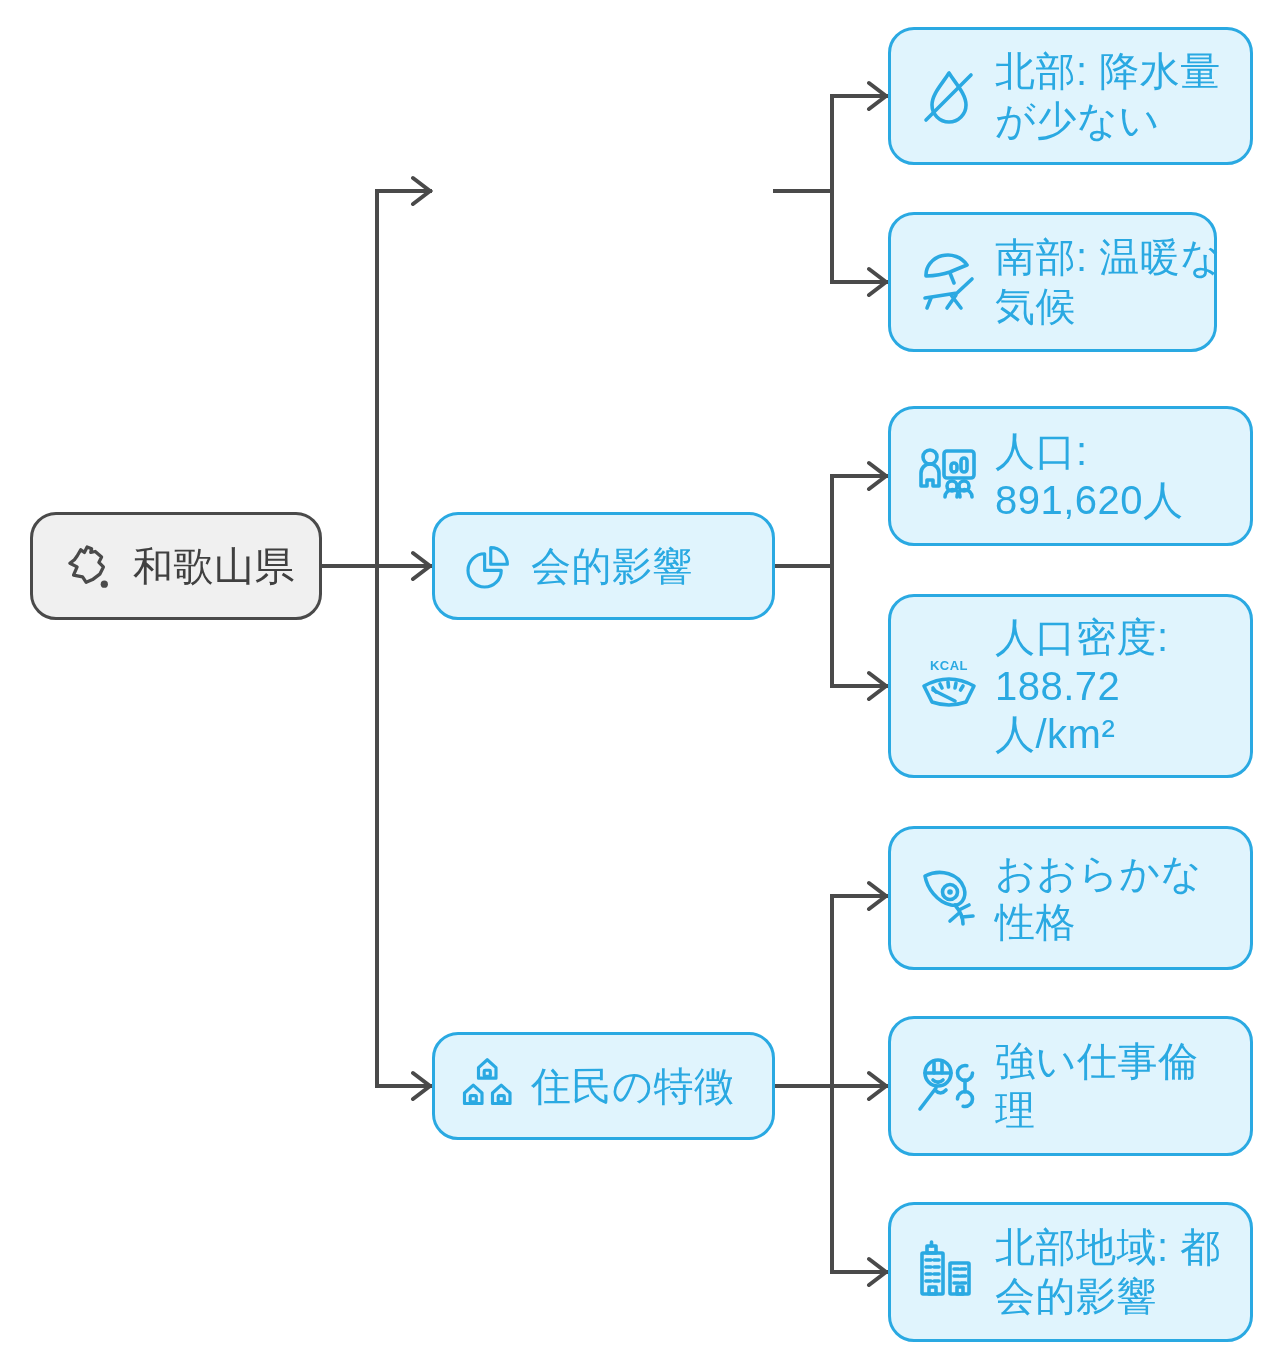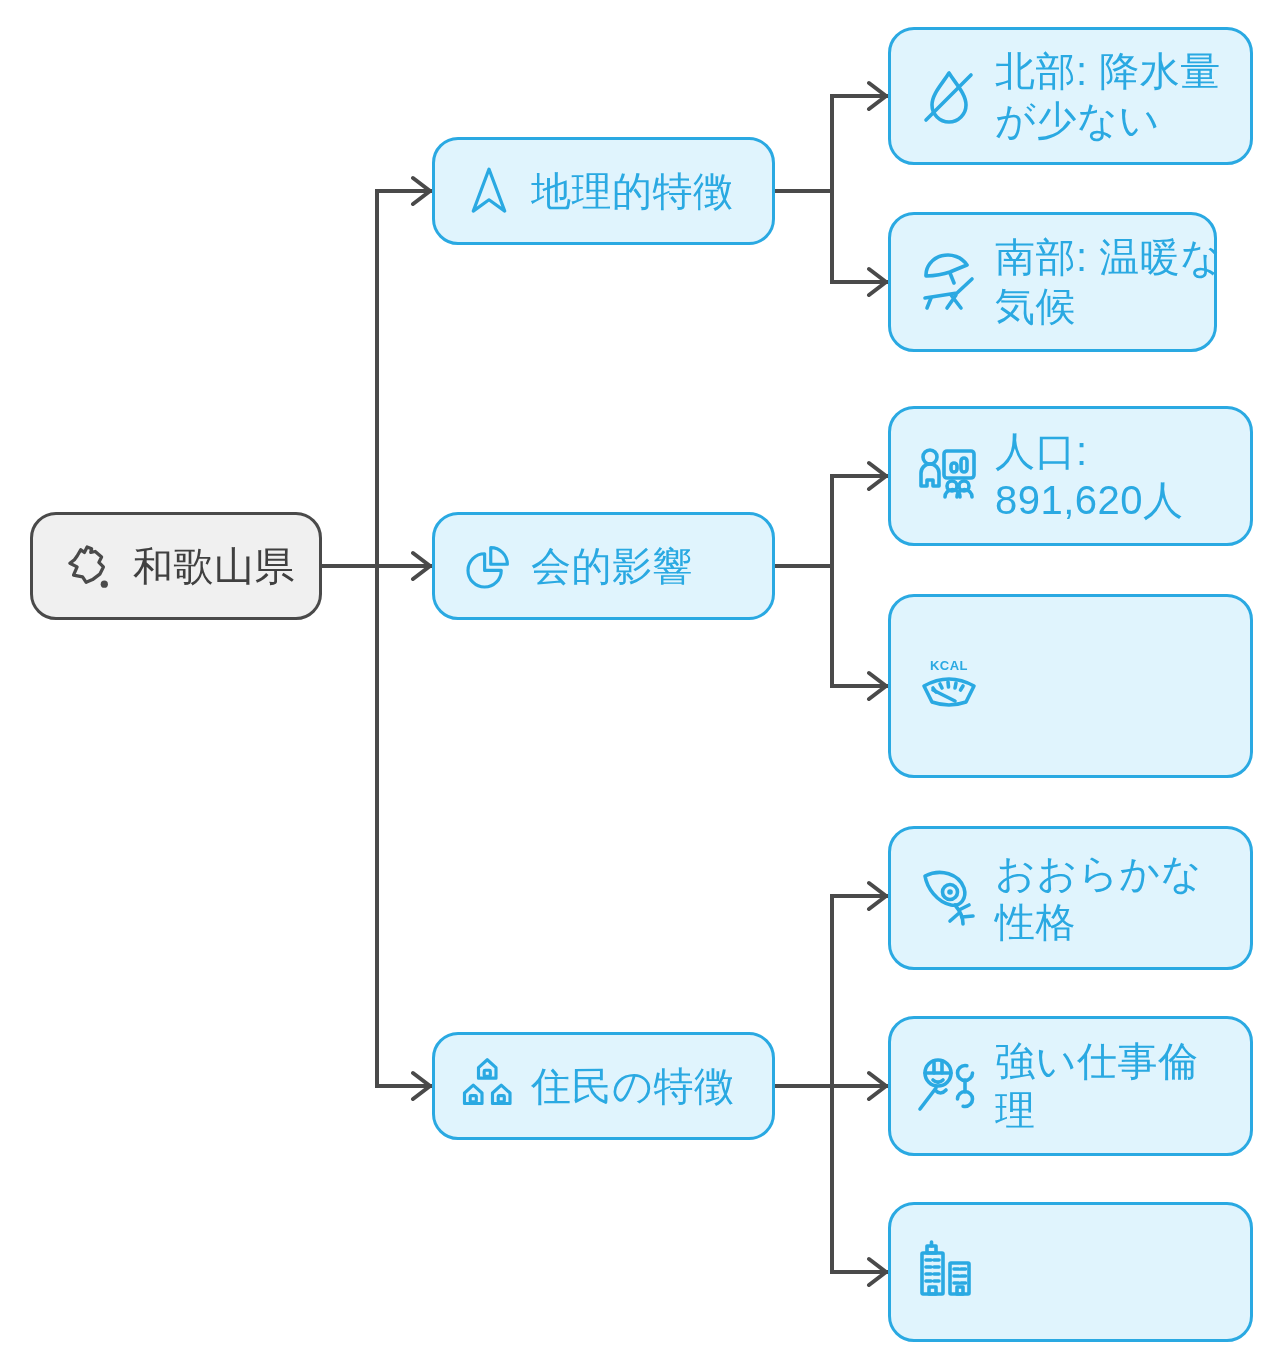--- a/index.html
+++ b/index.html
@@ -57,26 +57,20 @@
   </svg>
 
   <div class="node root" style="left:30px;top:512px;width:292px;height:108px">
     <svg class="icon" width="58" height="58" viewBox="0 0 64 64" aria-hidden="true">
       <path d="M20 21 L24 14 L28 17 L31 11 L36 13 L35 17 L40 16 L47 22 L44 28 L49 33 L45 41 L37 47 L30 50 L26 44 L16 42 L20 33 L12 29 L17 25 Z"></path>
       <circle class="fill" cx="50" cy="52" r="4"></circle>
     </svg>
     <div class="label">和歌山県</div>
   </div>
 
-  <div class="node branch" style="left:432px;top:137px;width:343px;height:108px">
-    <svg class="icon" width="56" height="56" viewBox="0 0 64 64" aria-hidden="true">
-      <path d="M32 7 L50 55 L32 42 L14 55 Z"></path>
-    </svg>
-    <div class="label">地理的特徴</div>
-  </div>
 
   <div class="node leaf" style="left:888px;top:27px;width:365px;height:138px">
     <svg class="icon" width="64" height="64" viewBox="0 0 64 64" aria-hidden="true">
       <path d="M32 9 C 25 20 15 30 15 41 A17 17 0 0 0 49 41 C 49 30 39 20 32 9 Z"></path>
       <line x1="9" y1="56" x2="54" y2="11"></line>
     </svg>
     <div class="label">北部: 降水量
 が少ない</div>
   </div>
 
@@ -115,20 +109,23 @@
 891,620人</div>
   </div>
 
   <div class="node leaf" style="left:888px;top:594px;width:365px;height:184px">
     <svg class="icon" width="64" height="64" viewBox="0 0 64 64" aria-hidden="true">
       <text class="kcal-text" x="32" y="16" text-anchor="middle">KCAL</text>
       <path d="M7 32 Q32 18 57 32 L49 48 Q32 54 15 48 Z"></path>
       <path d="M16 34 L19 38 M23 30 L25 34 M31 28 L31.5 33 M39 29 L38 34 M46 32 L43.5 36"></path>
       <path d="M38 47 L16 36"></path>
     </svg>
+    <div class="label">人口密度:
+188.72
+人/km²</div>
   </div>
 
   <div class="node branch" style="left:432px;top:1032px;width:343px;height:108px">
     <svg class="icon" width="56" height="56" viewBox="0 0 64 64" aria-hidden="true">
       <g transform="translate(17,0)">
         <path d="M3 11 L13 2 L23 11 V23 H3 Z"></path>
         <rect x="9.5" y="14" width="7" height="7" rx="1"></rect>
       </g>
       <g transform="translate(1,29)">
         <path d="M3 11 L13 2 L23 11 V23 H3 Z"></path>
@@ -174,15 +171,17 @@
     <svg class="icon" width="64" height="64" viewBox="0 0 64 64" aria-hidden="true">
       <rect x="5" y="13" width="21" height="41" rx="1"></rect>
       <rect x="10" y="6" width="9" height="7"></rect>
       <path d="M14.5 2 V6"></path>
       <path d="M9 20 h5 M17 20 h5 M9 27 h5 M17 27 h5 M9 34 h5 M17 34 h5 M9 41 h5 M17 41 h5"></path>
       <rect x="12" y="47" width="7" height="7"></rect>
       <rect x="33" y="23" width="19" height="31" rx="1"></rect>
       <path d="M37 29 h4.5 M44 29 h4.5 M37 36 h4.5 M44 36 h4.5 M37 43 h4.5 M44 43 h4.5"></path>
       <rect x="40" y="47" width="6" height="7"></rect>
     </svg>
+    <div class="label">北部地域: 都
+会的影響</div>
   </div>
 
 </div>
 
 </body></html>

